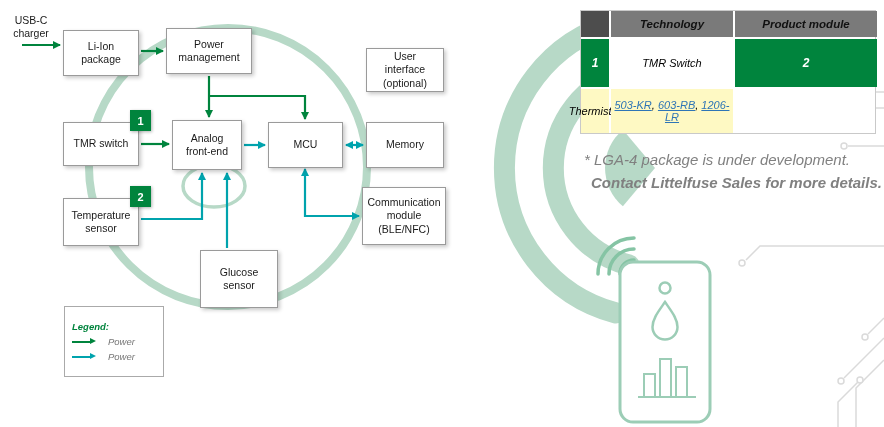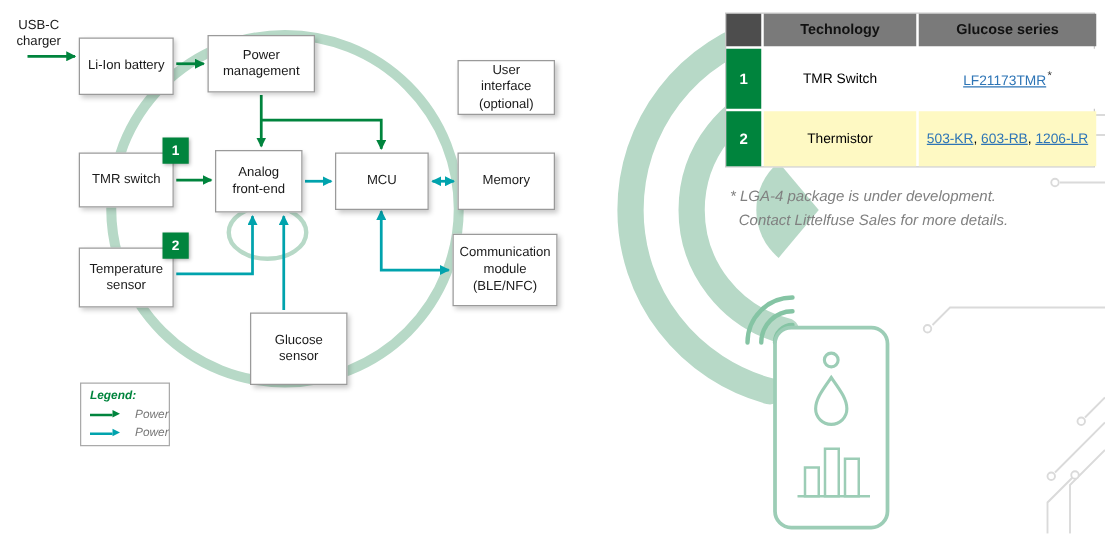--- a/index.html
+++ b/index.html
@@ -10,44 +10,44 @@
   .block{position:absolute;background:#fff;border:1px solid #9a9a9a;
          box-shadow:2px 2px 4px rgba(0,0,0,.22);display:flex;align-items:center;justify-content:center;
          text-align:center;font-size:10.5px;line-height:1.25;color:#1a1a1a;padding:3px 6px;
          box-sizing:border-box;z-index:2;}
   .badge{position:absolute;width:21px;height:21px;background:#00843D;color:#fff;font-size:11px;
          font-weight:bold;display:flex;align-items:center;justify-content:center;z-index:3;
          box-shadow:1px 1px 3px rgba(0,0,0,.3);}
   .usb-label{position:absolute;left:6px;top:14px;width:50px;text-align:center;font-size:10.5px;
          line-height:1.25;color:#1a1a1a;z-index:2;}
 
-  .legend{position:absolute;left:64px;top:306px;width:72px;border:1px solid #aaa;background:#fff;
-         padding:4px 7px;box-sizing:border-box;z-index:2;font-size:9.5px;}
+  .legend{position:absolute;left:64px;top:306px;width:100px;border:1px solid #aaa;background:#fff;
+         padding:14px 7px;box-sizing:border-box;z-index:2;font-size:9.5px;}
   .legend-title{color:#00843D;font-style:italic;font-weight:bold;}
   .legend-row{display:flex;align-items:center;gap:18px;color:#777;font-style:italic;margin-top:4px;}
   .arrow-line{width:18px;height:2px;position:relative;flex:0 0 auto;}
   .arrow-line::after{content:"";position:absolute;right:-6px;top:-2.6px;width:0;height:0;
          border-top:3.6px solid transparent;border-bottom:3.6px solid transparent;}
   .arrow-line.power{background:#00843D;} .arrow-line.power::after{border-left:6px solid #00843D;}
   .arrow-line.data{background:#00A3AD;} .arrow-line.data::after{border-left:6px solid #00A3AD;}
 
   .ptable{position:absolute;left:580px;top:10px;width:294px;z-index:2;display:grid;
          grid-template-columns:28px 122px 142px;grid-template-rows:26px 48px 44px;gap:2px;
          background:#fff;border:1px solid #c9c9c9;font-size:11px;}
-  .cell{display:flex;align-items:center;justify-content:center;text-align:center;}
+  .cell{display:flex;align-items:center;justify-content:center;text-align:center;font-style:italic;}
   .cell.h{background:#7A7A7A;color:#111;font-weight:bold;font-size:11.5px;}
   .cell.corner{background:#4D4D4D;}
   .cell.num{background:#00843D;color:#fff;font-weight:bold;font-size:12px;}
   .cell.r1{background:#fff;}
   .cell.r2{background:#fef9c3;}
   .cell a{color:#2E75B6;text-decoration:underline;}
   .mark{color:#333;font-size:9px;vertical-align:super;margin-left:1px;text-decoration:none;}
-  .footnote{position:absolute;left:584px;top:148px;font-size:12px;font-style:italic;color:#808080;
+  .footnote{position:absolute;left:584px;top:148px;font-size:15px;font-style:italic;color:#808080;
          z-index:2;line-height:1.55;}
-  .footnote .l2{margin-left:7px;}
+  .footnote .l2{margin-left:7px;font-weight:bold;}
 </style>
 </head>
 <body>
 
 <div class="stage">
 
   <svg class="bg" width="884" height="427" viewBox="0 0 884 427">
     <defs>
       <marker id="ag" viewBox="0 0 8 8" refX="7" refY="4" markerWidth="8" markerHeight="8" orient="auto" markerUnits="userSpaceOnUse">
           <path d="M0,0 L8,4 L0,8 Z" fill="#00843D"></path>
@@ -118,21 +118,21 @@
       <line x1="227" y1="248" x2="227" y2="173" marker-end="url(#at)"></line>
       <line x1="244" y1="145" x2="265" y2="145" marker-end="url(#at)"></line>
       <line x1="346" y1="145" x2="363" y2="145" marker-start="url(#ats)" marker-end="url(#at)"></line>
       <path d="M 305 169 V 216 H 359" marker-start="url(#ats)" marker-end="url(#at)"></path>
     </g>
   </svg>
 
   <div class="usb-label">USB-C charger</div>
 
   <div class="block" style="left:63px;top:30px;width:76px;height:46px">
-      <span>Li-Ion battery</span>
+      <span>Li-Ion package</span>
     </div>
   <div class="block" style="left:166px;top:28px;width:86px;height:46px">
       <span>Power management</span>
     </div>
   <div class="block" style="left:366px;top:48px;width:78px;height:44px">
       <span>User interface (optional)</span>
     </div>
   <div class="block" style="left:63px;top:122px;width:76px;height:44px">
       <span>TMR switch</span>
     </div>
@@ -166,29 +166,24 @@
     </div>
     <div class="legend-row">
       <span class="arrow-line data"></span>
       <span>Power</span>
     </div>
   </div>
 
   <div class="ptable">
     <div class="cell corner"></div>
     <div class="cell h">Technology</div>
-    <div class="cell h">Glucose series</div>
+    <div class="cell h">Product module</div>
 
     <div class="cell num r1n">1</div>
     <div class="cell r1">TMR Switch</div>
-    <div class="cell r1">
-      <span>
-        <a href="#">LF21173TMR</a><span class="mark">*</span>
-      </span>
-    </div>
 
     <div class="cell num">2</div>
     <div class="cell r2">Thermistor</div>
     <div class="cell r2">
       <span>
         <a href="#">503-KR</a><span>, </span><a href="#">603-RB</a><span>, </span><a href="#">1206-LR</a>
       </span>
     </div>
   </div>
 

